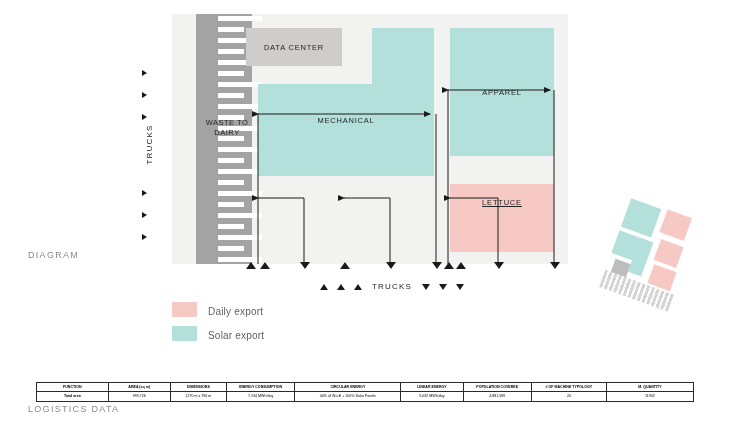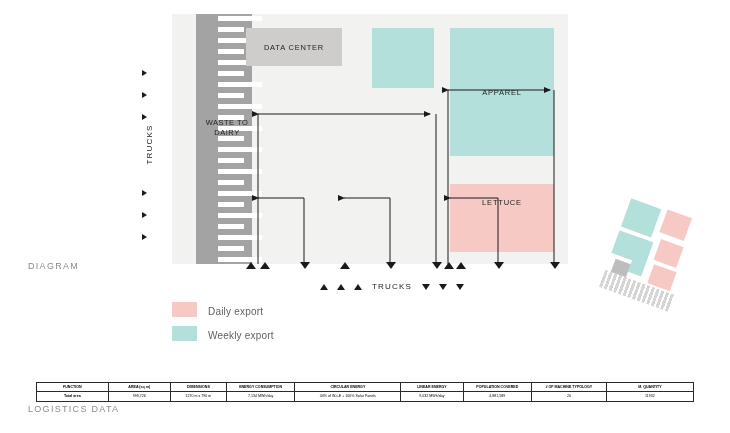--- a/index.html
+++ b/index.html
@@ -13,21 +13,21 @@
 
   
   .caption {
     position: absolute;
     font-size: 9px;
     letter-spacing: 1.3px;
     color: #8a8a8a;
     font-family: "Liberation Sans", sans-serif;
     white-space: nowrap;
   }
-  #diagram-caption { left: 28px; top: 261px; }
+  #diagram-caption { left: 28px; top: 250px; }
   #logistics-caption { left: 28px; top: 404px; }
 
   
   #diagram-canvas {
     position: absolute;
     left: 172px; top: 14px;
     width: 396px; height: 250px;
     background: #f2f2f0;
   }
 
@@ -79,21 +79,21 @@
   .zone.teal { background: #b3e0db; }
   .zone.pink { background: #f7c9c4; }
   .zone.grey { background: #cfcdcb; }
 
   #zone-data-center { left: 74px;  top: 14px;  width: 96px;  height: 38px; align-items: center; }
   #zone-mech-upper  { left: 86px;  top: 70px;  width: 176px; height: 92px; align-items: flex-start; padding-top: 32px; }
   #zone-mech-right  { left: 200px; top: 14px;  width: 62px;  height: 60px; }
   #zone-apparel     { left: 278px; top: 14px;  width: 104px; height: 128px; align-items: flex-start; padding-top: 60px; }
   #zone-burgers     { left: 86px;  top: 170px; width: 76px;  height: 68px; align-items: flex-start; padding-top: 14px; }
   #zone-dairy       { left: 172px; top: 170px; width: 76px;  height: 68px; align-items: flex-start; padding-top: 14px; }
-  #zone-lettuce     { left: 278px; top: 170px; width: 104px; height: 68px; align-items: flex-start; padding-top: 14px; }
+  #zone-lettuce     { left: 278px; top: 170px; width: 104px; height: 68px; align-items: flex-start; padding-top: 14px; text-decoration: underline; }
 
   
   #flow-overlay {
     position: absolute;
     left: 0; top: 0;
     width: 396px; height: 250px;
     overflow: visible;
   }
 
   
@@ -311,20 +311,23 @@
       <span>DAIRY</span>
     </div>
   </div>
 
   <div class="zone grey" id="zone-data-center">
     <span>DATA CENTER</span>
   </div>
 
   <div class="zone teal" id="zone-mech-right"></div>
 
+  <div class="zone teal" id="zone-mech-upper">
+    <span>MECHANICAL</span>
+  </div>
 
   <div class="zone teal" id="zone-apparel">
     <span>APPAREL</span>
   </div>
 
 
 
   <div class="zone pink" id="zone-lettuce">
     <span>LETTUCE</span>
   </div>
@@ -378,21 +381,21 @@
   <div class="tri-down-sm"></div>
 </div>
 
 <div id="legend">
   <div class="legend-row">
     <div class="legend-swatch" style="background:#f7c9c4"></div>
     <div class="legend-label">Daily export</div>
   </div>
   <div class="legend-row">
     <div class="legend-swatch" style="background:#b3e0db"></div>
-    <div class="legend-label">Weekly export</div>
+    <div class="legend-label">Solar export</div>
   </div>
 </div>
 
 <div id="mini-plan">
   <div class="mp-sheet"></div>
   <div class="mp-block mp-teal" style="left:8px;  top:8px;  width:32px; height:30px;"></div>
   <div class="mp-block mp-pink" style="left:46px; top:6px;  width:26px; height:24px;"></div>
   <div class="mp-block mp-teal" style="left:8px;  top:42px; width:32px; height:24px;"></div>
   <div class="mp-block mp-teal" style="left:30px; top:42px; width:14px; height:36px;"></div>
   <div class="mp-block mp-pink" style="left:50px; top:36px; width:24px; height:22px;"></div>

